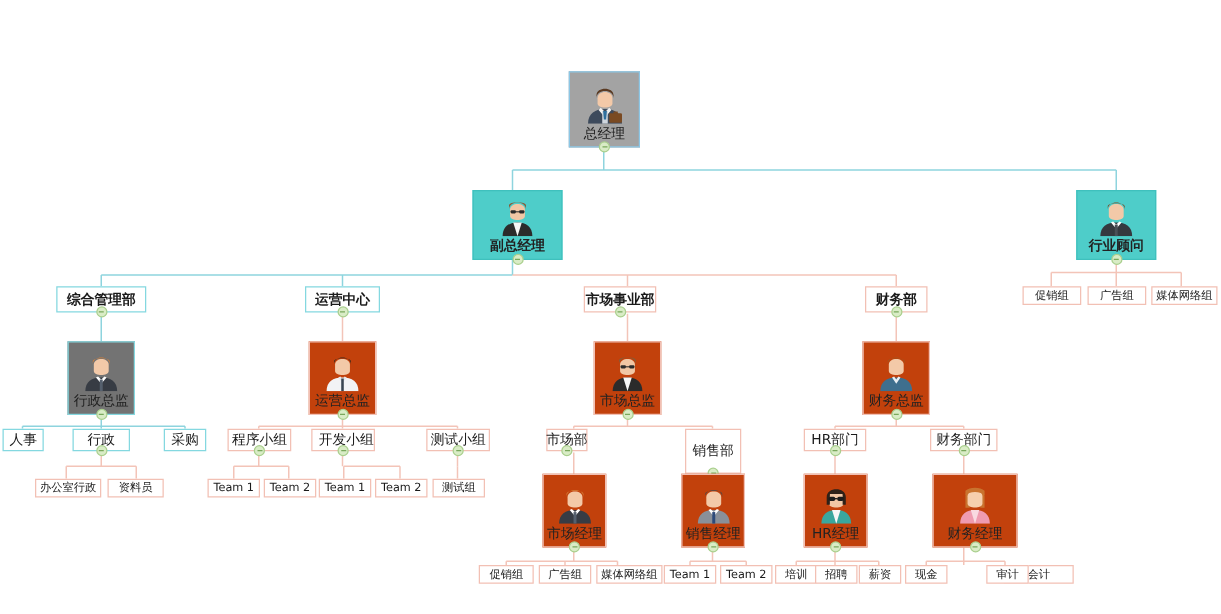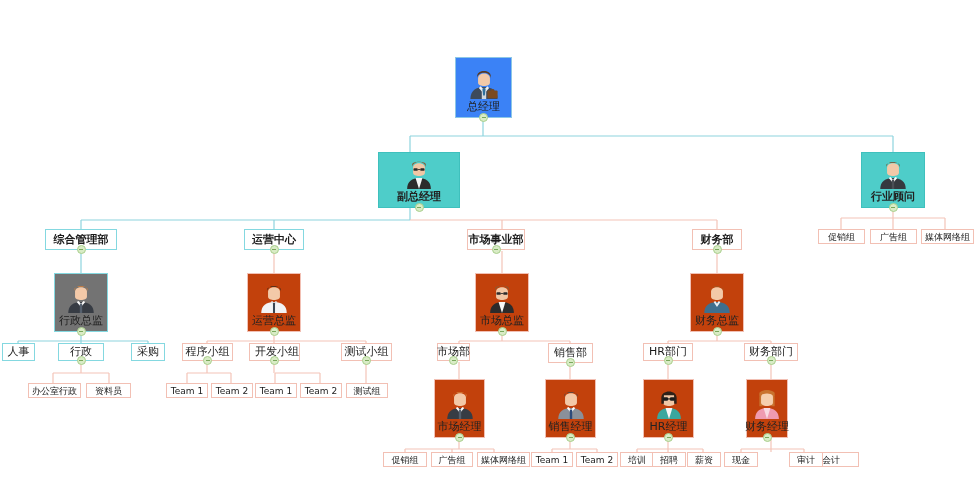--- a/index.html
+++ b/index.html
@@ -69,21 +69,21 @@
     line-height: 12px;
     color: #1a1a1a;
   }
   .node.plain.tiny .nlabel {
     font-size: 9px;
     line-height: 10px;
   }
 
   
   .v-root {
-    background: #3b82f6;
+    background: #a3a3a3;
     border: 1px solid #8cc7e6;
   }
   .v-root .nlabel { color: #1f1f1f; }
 
   .v-teal {
     background: #4ecdc9;
     border: 1px solid #3fc0bd;
   }
   .v-teal .nlabel { color: #111111; font-weight: bold; }
 
@@ -268,21 +268,21 @@
         <path d="M13 16 C13 8 27 8 27 16 L27 21 C27 26 13 26 13 21 Z" fill="#f3c9a8"></path>
         <path d="M12 16 C12 7 28 7 28 16 L28 13 C28 9 24 7 20 7 C16 7 12 9 12 13 Z" fill="#5a3a22"></path>
         <rect x="24" y="30" width="12" height="9" rx="1.2" fill="#7a4a22"></rect>
         <rect x="28" y="28.5" width="4" height="2" fill="#7a4a22"></rect>
       </svg>
     </span>
     <span class="nlabel">总经理</span>
     <span class="handle"></span>
   </div>
 
-  <div class="node person v-teal" style="left:378px; top:152px; width:82px; height:56px;">
+  <div class="node person v-teal" style="left:378px; top:152px; width:72px; height:56px;">
     <span class="avatar">
       <svg viewBox="0 0 40 40">
         <path d="M6 40 C6 31 12 27 20 27 C28 27 34 31 34 40 Z" fill="#2b2b2b"></path>
         <path d="M16 27 L20 40 L24 27 Z" fill="#f5f5f5"></path>
         <path d="M13 15 C13 8 27 8 27 15 L27 21 C27 26 13 26 13 21 Z" fill="#f1c7a5"></path>
         <path d="M12 15 C12 6 28 6 28 15 L28 11 C28 7 12 7 12 11 Z" fill="#8a5a35"></path>
         <rect x="13.5" y="15.5" width="5" height="3" rx="1" fill="#2b2b2b"></rect>
         <rect x="21.5" y="15.5" width="5" height="3" rx="1" fill="#2b2b2b"></rect>
         <rect x="18.5" y="16.5" width="3" height="1" fill="#2b2b2b"></rect>
       </svg>
@@ -436,21 +436,21 @@
     <span class="nlabel">Team 2</span>
   </div>
   <div class="node plain v-pink tiny" style="left:346px; top:383px; width:42px; height:15px;">
     <span class="nlabel">测试组</span>
   </div>
 
   <div class="node plain v-pink" style="left:437px; top:343px; width:33px; height:18px;">
     <span class="nlabel">市场部</span>
     <span class="handle"></span>
   </div>
-  <div class="node plain v-pink" style="left:548px; top:343px; width:45px; height:20px;">
+  <div class="node plain v-pink" style="left:548px; top:343px; width:45px; height:36px;">
     <span class="nlabel">销售部</span>
     <span class="handle"></span>
   </div>
 
   <div class="node person v-pink" style="left:434px; top:379px; width:51px; height:59px;">
     <span class="avatar">
       <svg viewBox="0 0 40 40">
         <path d="M5 40 C5 31 11 27 20 27 C29 27 35 31 35 40 Z" fill="#373c44"></path>
         <path d="M15 27 L20 33 L25 27 L23 26 L20 29 L17 26 Z" fill="#ffffff"></path>
         <rect x="18.6" y="29" width="2.8" height="11" fill="#55606e"></rect>
@@ -510,21 +510,21 @@
         <path d="M11 15 C11 5 29 5 29 15 L29 22 L26 22 L26 12 L14 12 L14 22 L11 22 Z" fill="#2e2118"></path>
         <rect x="13" y="14.5" width="6" height="4" rx="1.5" fill="#1c1c1c"></rect>
         <rect x="21" y="14.5" width="6" height="4" rx="1.5" fill="#1c1c1c"></rect>
         <rect x="18.8" y="15.8" width="2.4" height="1.2" fill="#1c1c1c"></rect>
       </svg>
     </span>
     <span class="nlabel">HR经理</span>
     <span class="handle"></span>
   </div>
 
-  <div class="node person v-pink" style="left:746px; top:379px; width:42px; height:59px;">
+  <div class="node person v-pink" style="left:746px; top:379px; width:68px; height:59px;">
     <span class="avatar">
       <svg viewBox="0 0 40 40">
         <path d="M6 40 C6 31 12 27 20 27 C28 27 34 31 34 40 Z" fill="#ef9bb0"></path>
         <path d="M16 27 L20 40 L24 27 Z" fill="#f9d9e1"></path>
         <path d="M11 14 C11 4 29 4 29 14 L29 25 L25 25 L25 13 L15 13 L15 25 L11 25 Z" fill="#c9732f"></path>
         <path d="M13 14 C13 8 27 8 27 14 L27 21 C27 26 13 26 13 21 Z" fill="#f6cfae"></path>
         <path d="M11 9 C15 5 25 5 29 9 L29 13 C25 9 15 9 11 13 Z" fill="#c9732f"></path>
       </svg>
     </span>
     <span class="nlabel">财务经理</span>

